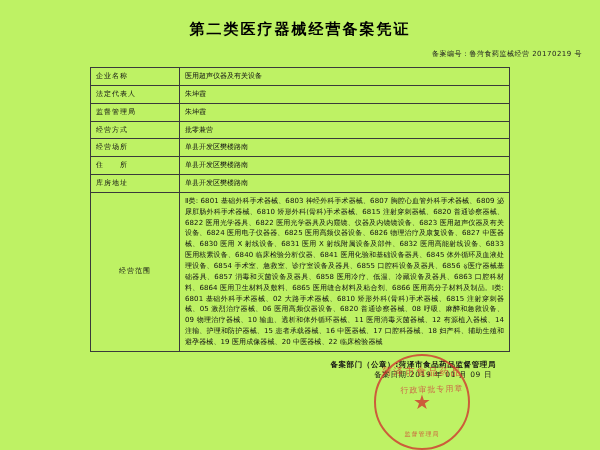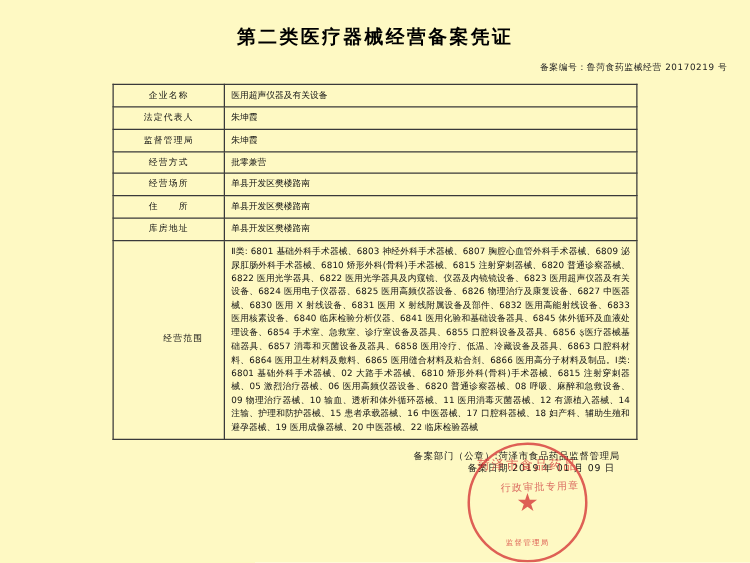--- a/index.html
+++ b/index.html
@@ -8,21 +8,21 @@
     background:#ffffff;
     font-family:"DejaVu Sans","Liberation Sans",sans-serif;
     color:#141414;
     overflow:hidden;
   }
   .page{
     position:relative;
     width:600px;height:450px;
     box-sizing:border-box;
     padding:14px 18px 10px 18px;
-    background:#fef9c3;
+    background:#bef264;
   }
   .title{
     text-align:center;
     font-family:"DejaVu Serif","Liberation Serif",serif;
     font-size:15px;
     font-weight:bold;
     letter-spacing:2px;
     margin:6px 0 10px 0;
     color:#000;
   }
@@ -42,21 +42,21 @@
   table.main td{
     border:1px solid #3a3a3a;
     padding:3px 5px;
     font-size:7px;
     line-height:1.55;
     vertical-align:middle;
     color:#111;
   }
   td.label{
     width:78px;
-    text-align:center;
+    text-align:left;
     letter-spacing:1px;
     white-space:nowrap;
   }
   td.value{
     padding-left:8px;
   }
   td.scope{
     padding:4px 6px;
     line-height:1.5;
     text-align:justify;
@@ -72,20 +72,21 @@
     width:420px;
     margin:8px auto 0 auto;
     position:relative;
     font-size:7.5px;
   }
   .footer .line{
     text-align:right;
     margin-top:7px;
     letter-spacing:0.6px;
     padding-right:14px;
+    font-weight:bold;
   }
   .footer .line2{
     text-align:right;
     margin-top:0;
     letter-spacing:0.6px;
     padding-right:18px;
   }
   
   .seal{
     position:absolute;

